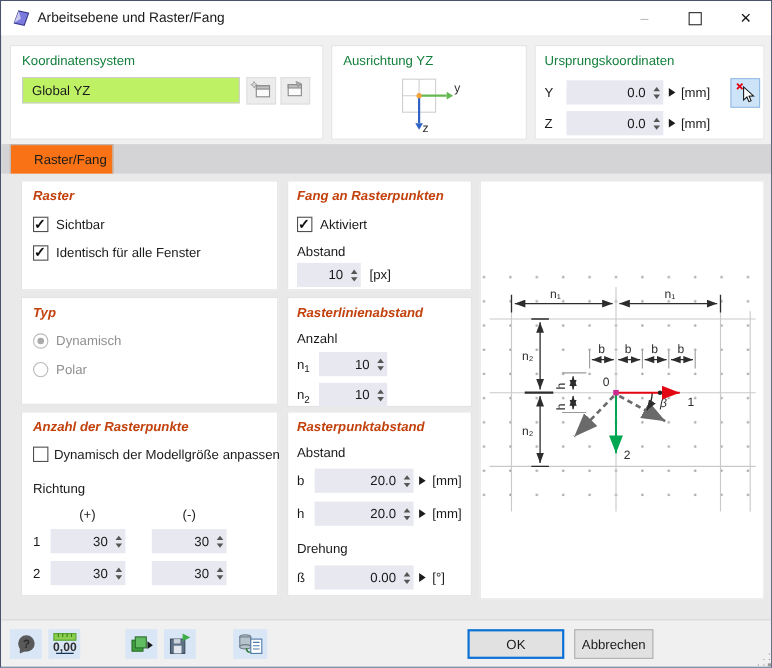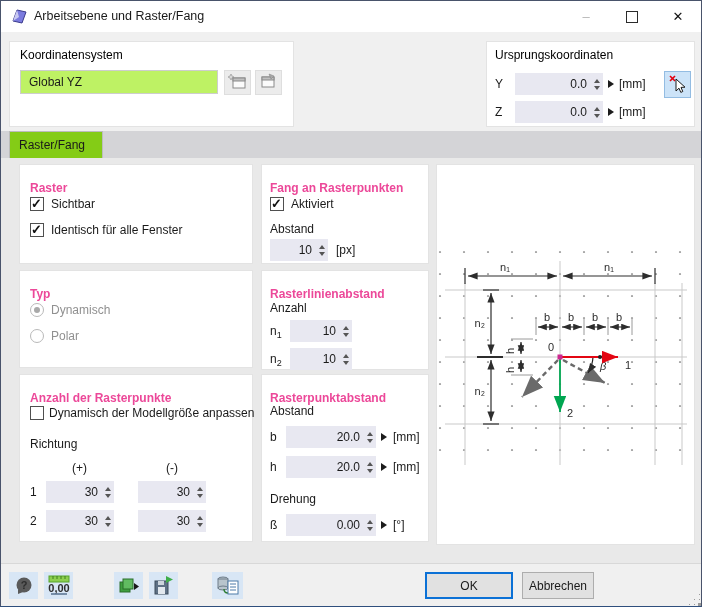--- a/index.html
+++ b/index.html
@@ -15,41 +15,41 @@
   
   .titlebar{position:absolute;left:0;top:0;right:0;height:31px;background:#ffffff;}
   .title-text{position:absolute;left:33px;top:8px;font-size:12.5px;}
   .win-btn{position:absolute;top:0;width:46px;height:31px;display:flex;align-items:center;justify-content:center;}
   .win-btn.min{right:92px;color:#b5b5b5;font-size:13px;}
   .win-btn.max{right:46px;}
   .win-btn.cls{right:0;font-size:13px;color:#111;}
   .max-box{width:10px;height:10px;border:1px solid #2b2b2b;}
   
   .gbox{position:absolute;background:#fff;border:1px solid #e3e3e3;box-sizing:border-box;}
-  .ghead{position:absolute;left:10px;top:6px;color:#000000;}
-  .bluehead{position:absolute;left:10px;top:16px;color:#ec4899;font-weight:700;}
+  .ghead{position:absolute;left:10px;top:6px;color:#15803d;}
+  .bluehead{position:absolute;left:10px;top:6px;color:#c2410c;font-weight:700;font-style:italic;}
   
   .field{position:absolute;height:22px;background:#e8e8f1;display:flex;align-items:center;box-sizing:border-box;}
   .field .val{flex:1;text-align:right;padding-right:3px;}
   .spin{width:13px;height:100%;display:flex;flex-direction:column;align-items:center;justify-content:center;gap:3px;}
   .spin i{display:block;width:0;height:0;}
   .spin .up{border-left:3.5px solid transparent;border-right:3.5px solid transparent;border-bottom:4px solid #555;}
   .spin .dn{border-left:3.5px solid transparent;border-right:3.5px solid transparent;border-top:4px solid #555;}
   .flyout{position:absolute;width:0;height:0;border-top:4px solid transparent;border-bottom:4px solid transparent;border-left:6px solid #1c1c1c;}
   .unit{position:absolute;white-space:nowrap;}
   .ro-field{position:absolute;height:24px;background:#bef264;border:1px solid #cdcdcd;box-sizing:border-box;line-height:22px;padding-left:8px;}
   
   .cb{position:absolute;width:14px;height:14px;background:#fff;border:1px solid #4f4f4f;box-sizing:border-box;}
   .cb[data-checked="true"]::after{content:"\2713";position:absolute;left:0px;top:-2px;font-size:13px;font-weight:700;color:#101010;}
   .rb{position:absolute;width:14px;height:14px;border-radius:50%;background:#fff;border:1px solid #b9b9b9;box-sizing:border-box;}
   .rb[data-checked="true"]::after{content:"";position:absolute;left:3px;top:3px;width:6px;height:6px;border-radius:50%;background:#a9a9a9;}
   .dimtext{color:#909090;}
   
   .tabstrip{position:absolute;left:0;top:130px;width:702px;height:27px;background:#d4d4d7;}
-  .tab{position:absolute;left:8px;top:130px;width:94px;height:27px;background:#84cc16;border:1px solid #bcbcbc;border-bottom:none;box-sizing:border-box;line-height:26px;padding-left:9px;}
+  .tab{position:absolute;left:8px;top:130px;width:94px;height:27px;background:#f97316;border:1px solid #bcbcbc;border-bottom:none;box-sizing:border-box;line-height:26px;padding-left:21px;}
   .page{position:absolute;left:0;top:157px;width:702px;height:405px;background:#e9e9e9;}
   
   .footer{position:absolute;left:0;top:562px;width:702px;height:44px;background:#f0f0f0;border-top:1px solid #d8d8d8;}
   .tool-btn{position:absolute;top:8px;width:29px;height:27px;background:#d8e6f5;display:flex;align-items:center;justify-content:center;}
   .btn{position:absolute;top:8px;height:27px;background:#e1e1e1;border:1px solid #adadad;box-sizing:border-box;display:flex;align-items:center;justify-content:center;}
   .btn-ok{left:424px;width:88px;border:2px solid #0b71d6;}
   .btn-cancel{left:521px;width:72px;}
   .btn-apply{left:605px;width:72px;}
   .grip{position:absolute;right:3px;bottom:3px;width:1px;height:1px;background:#9a9a9a;
         box-shadow:0 0 0 1px #9a9a9a, -5px 0 0 0 #9a9a9a, 0 -5px 0 0 #9a9a9a, -10px 0 0 0 #9a9a9a, -5px -5px 0 0 #9a9a9a, 0 -10px 0 0 #9a9a9a;}
@@ -90,20 +90,35 @@
     </div>
     <div class="abs" style="left:245px;top:28px;width:27px;height:25px;background:#ececec;border:1px solid #dedede;box-sizing:border-box">
       <svg width="25" height="23" viewBox="0 0 25 23">
         <rect x="6" y="6" width="12" height="10" fill="#fbfbfb" stroke="#8a8a8a"></rect>
         <rect x="6" y="6" width="12" height="3" fill="#c0c0c0" stroke="#8a8a8a"></rect>
         <path d="M13,3 l5,2 -3,3 z" fill="#a8a8a8" stroke="#8a8a8a" stroke-width="0.6"></path>
       </svg>
     </div>
   </div>
 
+  <div class="gbox" style="left:300px;top:40px;width:178px;height:86px">
+    <span class="ghead">Ausrichtung YZ</span>
+    <svg class="abs" style="left:60px;top:26px" width="58" height="56" viewBox="0 0 58 56">
+      <rect x="4" y="4" width="30" height="30" fill="#ffffff" stroke="#cfcfcf"></rect>
+      <line x1="19" y1="4" x2="19" y2="34" stroke="#cfcfcf"></line>
+      <line x1="4" y1="19" x2="34" y2="19" stroke="#cfcfcf"></line>
+      <line x1="19" y1="19" x2="44" y2="19" stroke="#63b84f" stroke-width="2"></line>
+      <polygon points="44,15.5 50,19 44,22.5" fill="#63b84f"></polygon>
+      <text x="51" y="16" font-size="8" fill="#63b84f">y</text>
+      <line x1="19" y1="19" x2="19" y2="44" stroke="#2f62c4" stroke-width="2"></line>
+      <polygon points="15.5,44 19,50 22.5,44" fill="#2f62c4"></polygon>
+      <text x="22" y="52" font-size="8" fill="#2f62c4">z</text>
+      <circle cx="19" cy="19" r="2.4" fill="#f2a33c"></circle>
+    </svg>
+  </div>
 
   <div class="gbox" style="left:485px;top:40px;width:209px;height:86px">
     <span class="ghead" style="left:8px">Ursprungskoordinaten</span>
     <span class="lab" style="left:8px;top:35px">Y</span>
     <div class="field" style="left:28px;top:31px;width:88px">
       <span class="val">0.0</span>
       <span class="spin">
           <i class="up"></i>
           <i class="dn"></i>
         </span>

